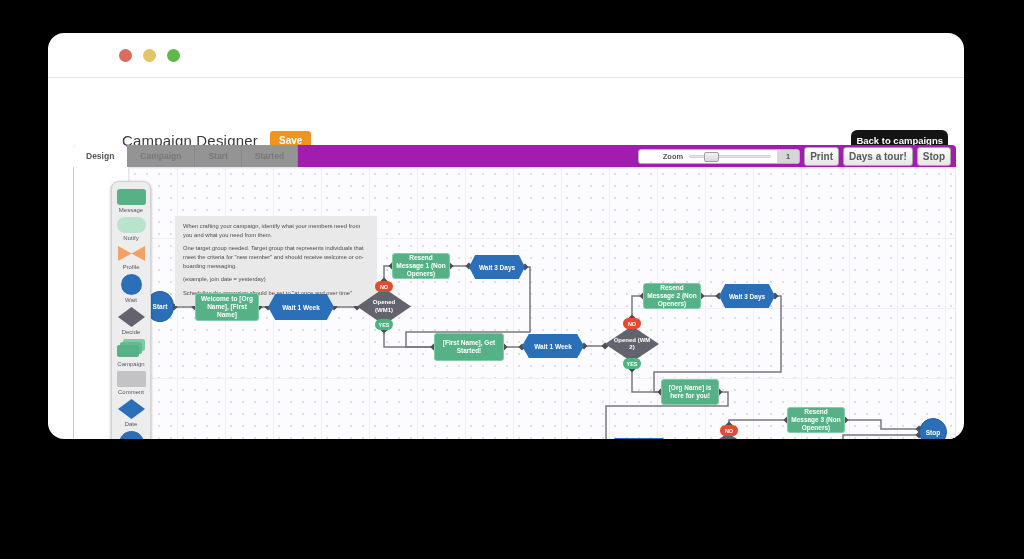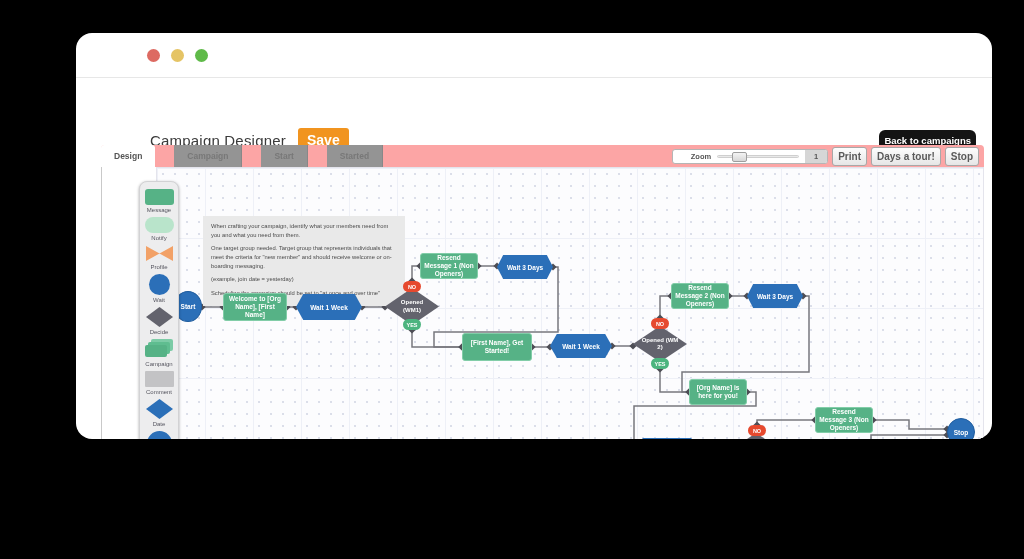--- a/index.html
+++ b/index.html
@@ -1,45 +1,45 @@
 <!DOCTYPE html>
 <html><head>
 <meta charset="utf-8">
 <style>
   * { margin:0; padding:0; box-sizing:border-box; }
   html,body { width:1024px; height:559px; background:#000; font-family:"Liberation Sans", sans-serif; overflow:hidden; }
 
   .window { position:absolute; left:48px; top:33px; width:916px; height:406px;
-            background:#fff; border-radius:16px; overflow:hidden;margin-left:28px; }
+            background:#fff; border-radius:16px; overflow:hidden; }
 
   
   .titlebar { position:relative; height:45px; border-bottom:1px solid #e7e7e7; }
   .dot { position:absolute; top:49px; width:13px; height:13px; border-radius:50%; }
   .dot.red{ left:71px; top:16px; background:#dd6a62; }
   .dot.yellow{ left:95px; top:16px; background:#e5c465; }
   .dot.green{ left:119px; top:16px; background:#5fba49; }
 
   
   .header { position:absolute; left:74px; top:94px; right:16px; height:26px; display:flex; align-items:center; }
   .page-title { font-size:15px; color:#3a3a3a; font-weight:500; letter-spacing:.2px; }
-  .save-btn { margin-left:12px; background:#F1941F; color:#fff; font-size:14px; font-weight:bold;
+  .save-btn { margin-left:12px; background:#F1941F; color:#fff; font-size:10px; font-weight:bold;
               padding:4px 9px; border-radius:3px; cursor:pointer; }
   .back-btn { margin-left:auto; background:#141414; color:#fff; font-size:9.5px; font-weight:bold;
               padding:5px 5px; border-radius:6px; cursor:pointer; }
 
   
-  .tabbar { position:absolute; left:25px; top:112px; width:883px; height:22px; background:#fca5a5;
-            border-radius:4px 4px 0 0; display:flex; align-items:stretch;gap:19px; }
+  .tabbar { position:absolute; left:25px; top:112px; width:883px; height:22px; background:#a21caf;
+            border-radius:4px 4px 0 0; display:flex; align-items:stretch; }
   .tab { font-size:8.5px; font-weight:bold; padding:6px 13px 0 13px; color:#787878;
          background:#949494; border-right:1px solid #888; }
   .tab:first-child { border-radius:4px 0 0 0; }
   .tab.active { background:#fff; color:#555; border-radius:3px 3px 0 0; border-right:none; }
   .tab-controls { margin-left:auto; display:flex; align-items:center; gap:4px; padding-right:5px; }
   .zoom-box { display:flex; align-items:center; background:#fff; border:1px solid #b5b5b5; border-radius:3px;
-              height:15px; padding-left:18px; overflow:hidden; }
+              height:15px; padding-left:24px; overflow:hidden; }
   .zoom-label { font-size:7.5px; font-weight:bold; color:#555; margin-right:6px; }
   .zoom-track { position:relative; width:82px; height:3px; background:#e9e9e9; border:1px solid #cfcfcf; border-radius:2px; }
   .zoom-thumb { position:absolute; left:14px; top:-4px; width:15px; height:10px; background:linear-gradient(#f4f4f4,#d8d8d8);
                 border:1px solid #9e9e9e; border-radius:2px; }
   .zoom-value { margin-left:6px; width:22px; height:100%; background:#d6d6d6; color:#555; font-size:7.5px;
                 font-weight:bold; display:flex; align-items:center; justify-content:center; }
   .tb-btn { background:linear-gradient(#fdfdfd,#e6e6e6); border:1px solid #a8a8a8; border-radius:3px;
             color:#5a5a5a; font-size:10px; font-weight:bold; padding:3px 5px; cursor:pointer; }
 
   

